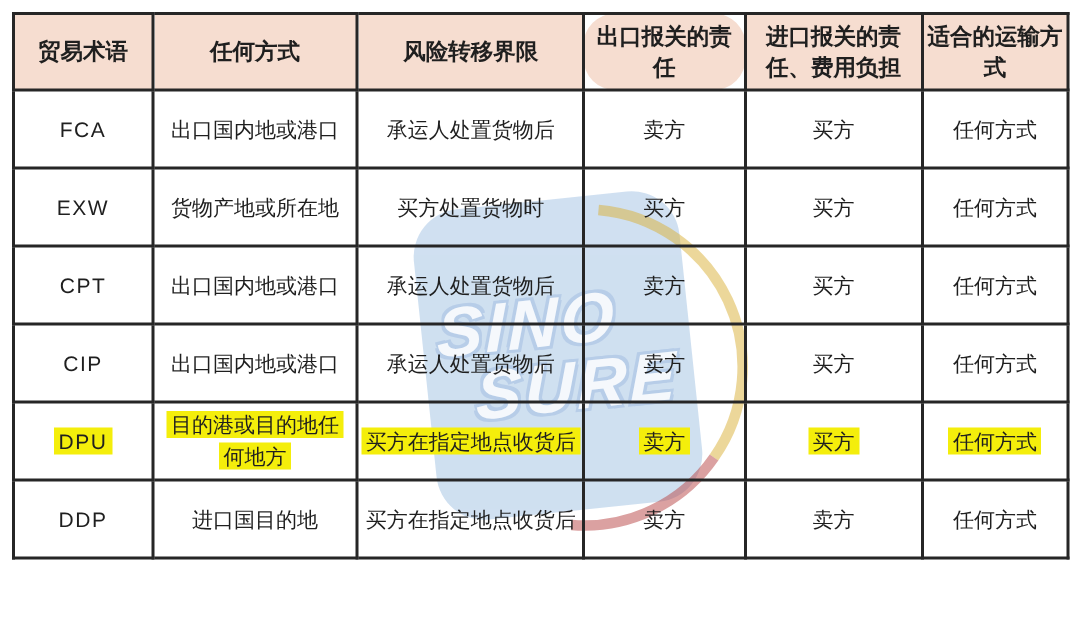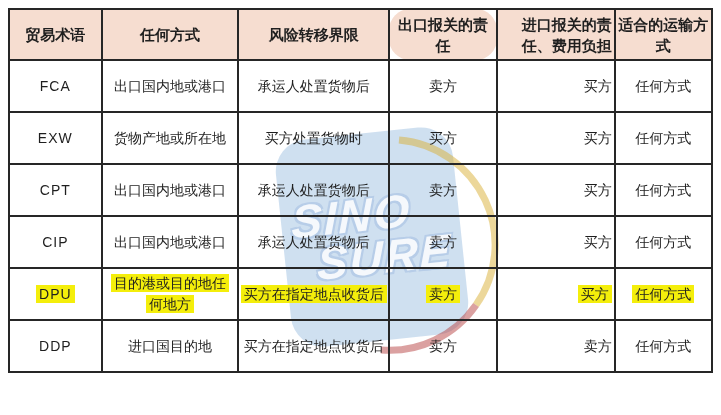--- a/index.html
+++ b/index.html
@@ -43,21 +43,21 @@
     font-weight:bold;font-size:15px;line-height:21px;height:45px;
   }
   td{font-size:14px;line-height:21px;height:46px;background:transparent;}
   td.c0{letter-spacing:1px;}
   td.c1{padding:2px 8px;}
   td.c2{padding:2px 1px;}
   .c0{width:13.0%;}
   .c1{width:19.6%;}
   .c2{width:21.7%;text-align:center;}
   .c3{width:15.2%;border-radius:21px;}
-  .c4{width:16.8%;text-align:right;}
+  .c4{width:16.8%;}
   .c5{width:13.7%;}
   .hl{
     background:var(--highlight,#f4ee0b);
     padding:1px 3px;
     -webkit-box-decoration-break:clone;box-decoration-break:clone;
   }
 </style>
 </head>
 <body>
 

